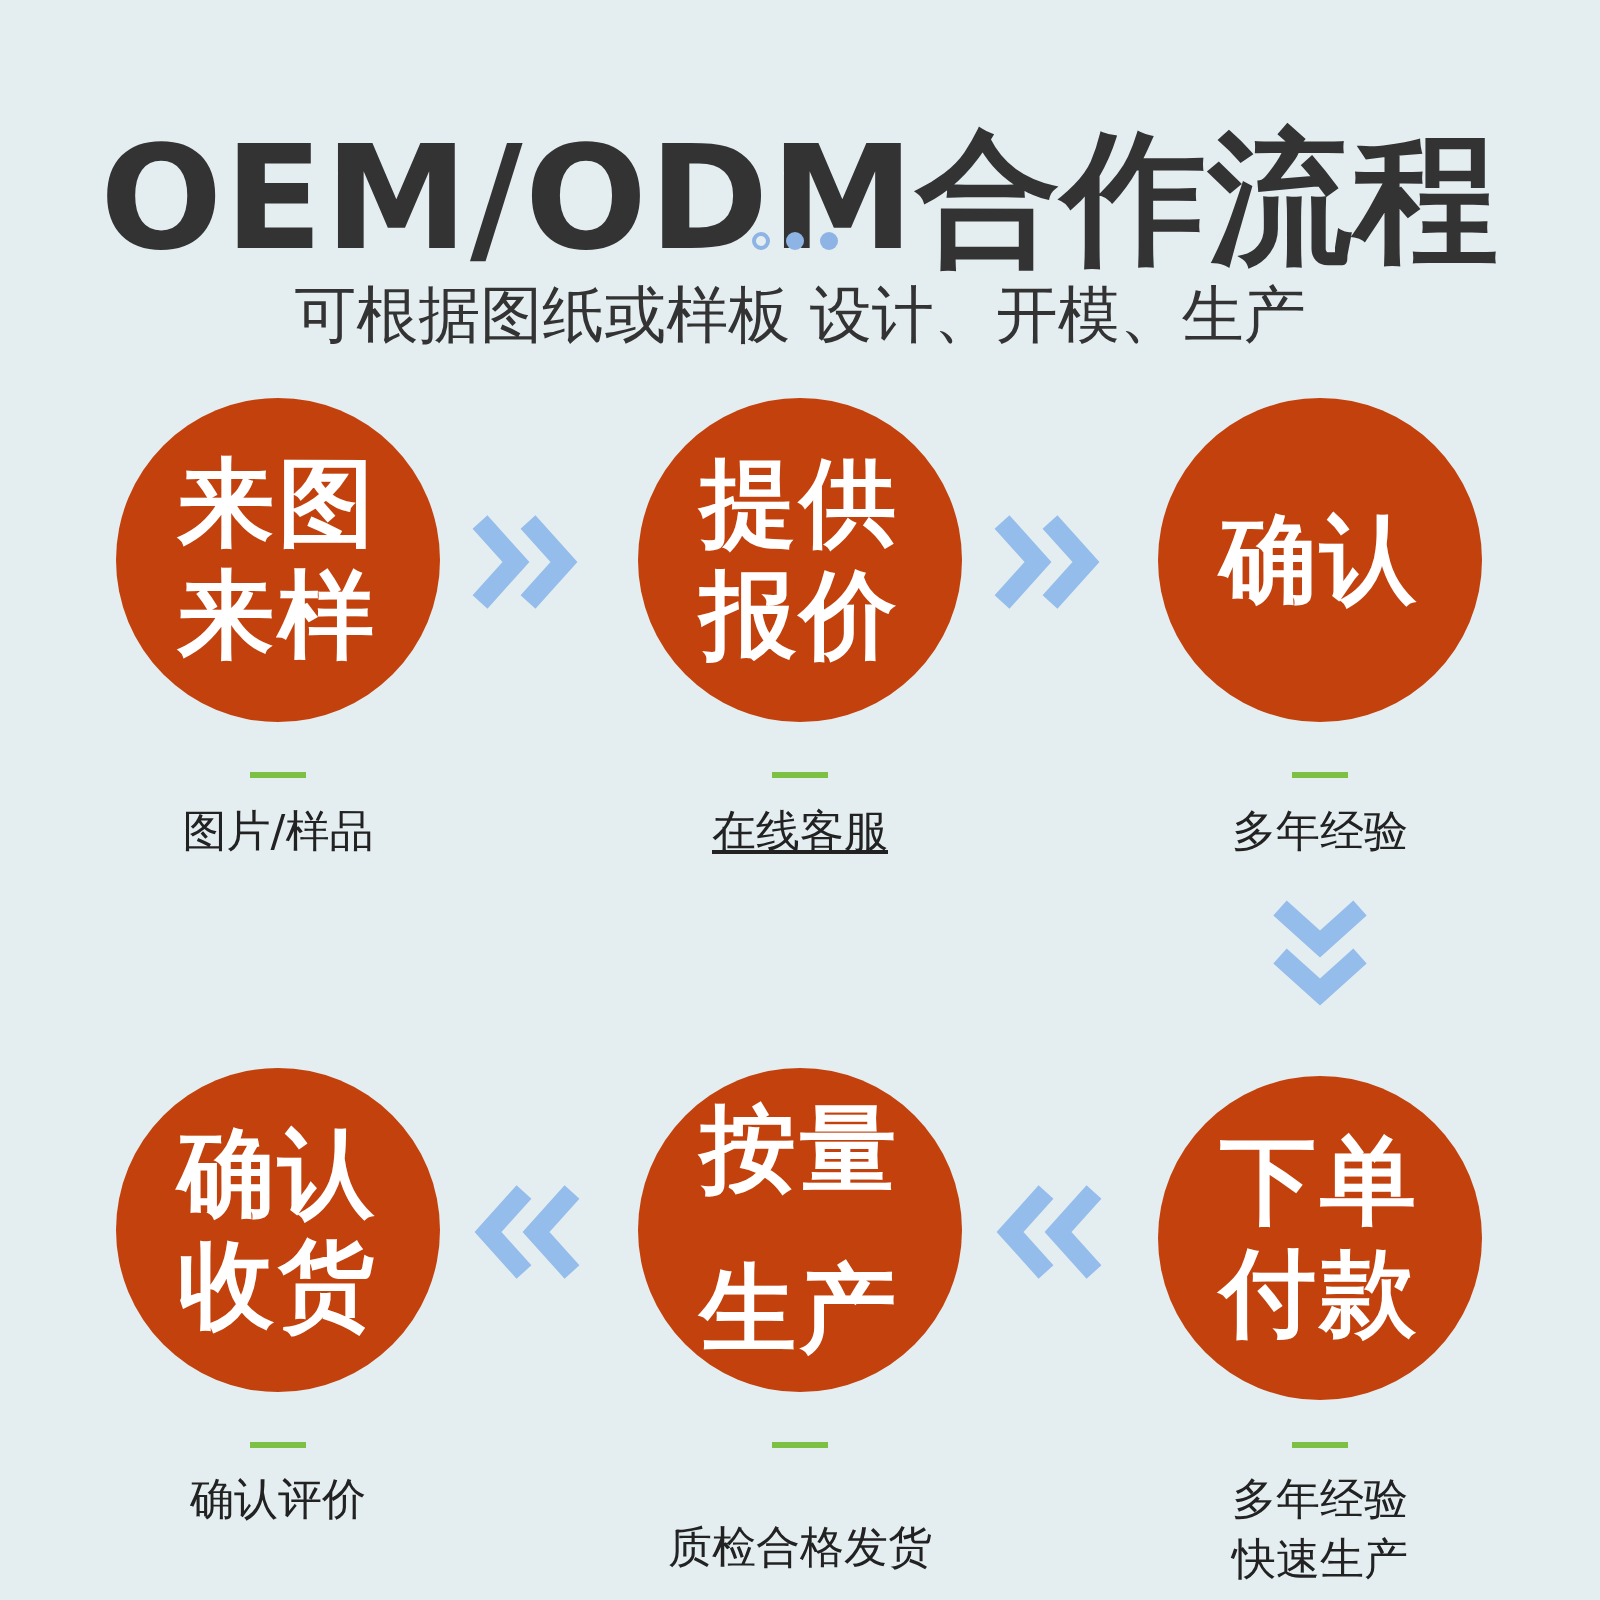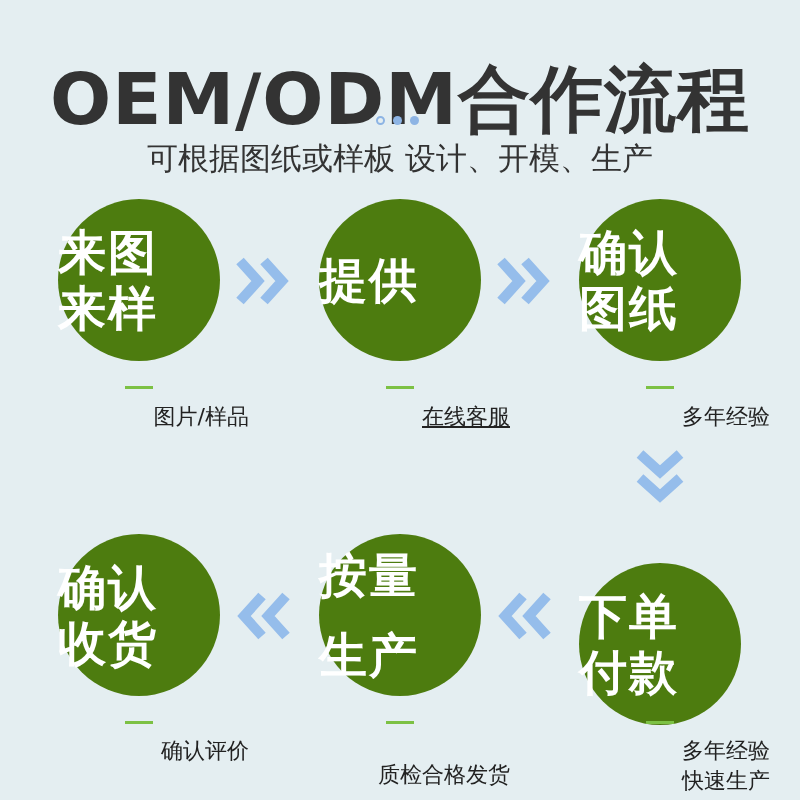--- a/index.html
+++ b/index.html
@@ -20,30 +20,30 @@
       display: flex; gap: 8px; align-items: center;
     }
     .dot { width: 9px; height: 9px; border-radius: 50%; background: #8db4e4; box-sizing: border-box; }
     .dot.hollow { background: transparent; border: 2px solid #8db4e4; }
     .subtitle {
       position: absolute; left: 0; top: 140px; width: 800px;
       text-align: center; font-size: 31px; color: #333333; line-height: 36px;
     }
     .circle {
       position: absolute; width: 162px; height: 162px; border-radius: 50%;
-      background: #4d7c0f;
-      display: flex; flex-direction: column; justify-content: center;
+      background: #c2410c;
+      display: flex; flex-direction: column; align-items: center; justify-content: center;
       color: #ffffff; font-weight: bold; font-size: 48px; line-height: 56px;
       letter-spacing: 2px;
     }
     .green-bar {
       position: absolute; width: 28px; height: 3px; background: #7cc144;
     }
     .label {
-      position: absolute; width: 220px; text-align: right;
+      position: absolute; width: 220px; text-align: center;
       font-size: 22px; color: #222222; line-height: 30px;
     }
     .arrow { position: absolute; }
     .arrow svg { display: block; }
   </style>
 </head>
 <body>
 
 <div class="title">OEM/ODM合作流程</div>
 
@@ -66,36 +66,36 @@
 
 <div class="arrow" style="left:236px; top:257px;">
   <svg width="56" height="48" viewBox="0 0 56 48">
     <polyline points="4,4 22,24 4,44" fill="none" stroke="#95bdeb" stroke-width="10"></polyline>
     <polyline points="28,4 46,24 28,44" fill="none" stroke="#95bdeb" stroke-width="10"></polyline>
   </svg>
 </div>
 
 <div class="circle" style="left:319px; top:199px;">
   <span>提供</span>
+  <span>报价</span>
 </div>
 <div class="green-bar" style="left:386px; top:386px;"></div>
 <div class="label" style="left:290px; top:402px;text-decoration:underline;">
   <div>在线客服</div>
 </div>
 
 <div class="arrow" style="left:497px; top:257px;">
   <svg width="56" height="48" viewBox="0 0 56 48">
     <polyline points="4,4 22,24 4,44" fill="none" stroke="#95bdeb" stroke-width="10"></polyline>
     <polyline points="28,4 46,24 28,44" fill="none" stroke="#95bdeb" stroke-width="10"></polyline>
   </svg>
 </div>
 
 <div class="circle" style="left:579px; top:199px;">
   <span>确认</span>
-  <span>图纸</span>
 </div>
 <div class="green-bar" style="left:646px; top:386px;"></div>
 <div class="label" style="left:550px; top:402px;">
   <div>多年经验</div>
 </div>
 
 <div class="arrow" style="left:636px; top:450px;">
   <svg width="48" height="56" viewBox="0 0 48 56">
     <polyline points="4,4 24,22 44,4" fill="none" stroke="#95bdeb" stroke-width="10"></polyline>
     <polyline points="4,28 24,46 44,28" fill="none" stroke="#95bdeb" stroke-width="10"></polyline>
@@ -127,21 +127,21 @@
   <div>质检合格发货</div>
 </div>
 
 <div class="arrow" style="left:497px; top:592px;">
   <svg width="56" height="48" viewBox="0 0 56 48">
     <polyline points="26,4 8,24 26,44" fill="none" stroke="#95bdeb" stroke-width="10"></polyline>
     <polyline points="50,4 32,24 50,44" fill="none" stroke="#95bdeb" stroke-width="10"></polyline>
   </svg>
 </div>
 
-<div class="circle" style="left:579px; top:563px;">
+<div class="circle" style="left:579px; top:538px;">
   <span>下单</span>
   <span>付款</span>
 </div>
 <div class="green-bar" style="left:646px; top:721px;"></div>
 <div class="label" style="left:550px; top:736px;">
   <div>多年经验</div>
   <div>快速生产</div>
 </div>
 
 </body></html>

